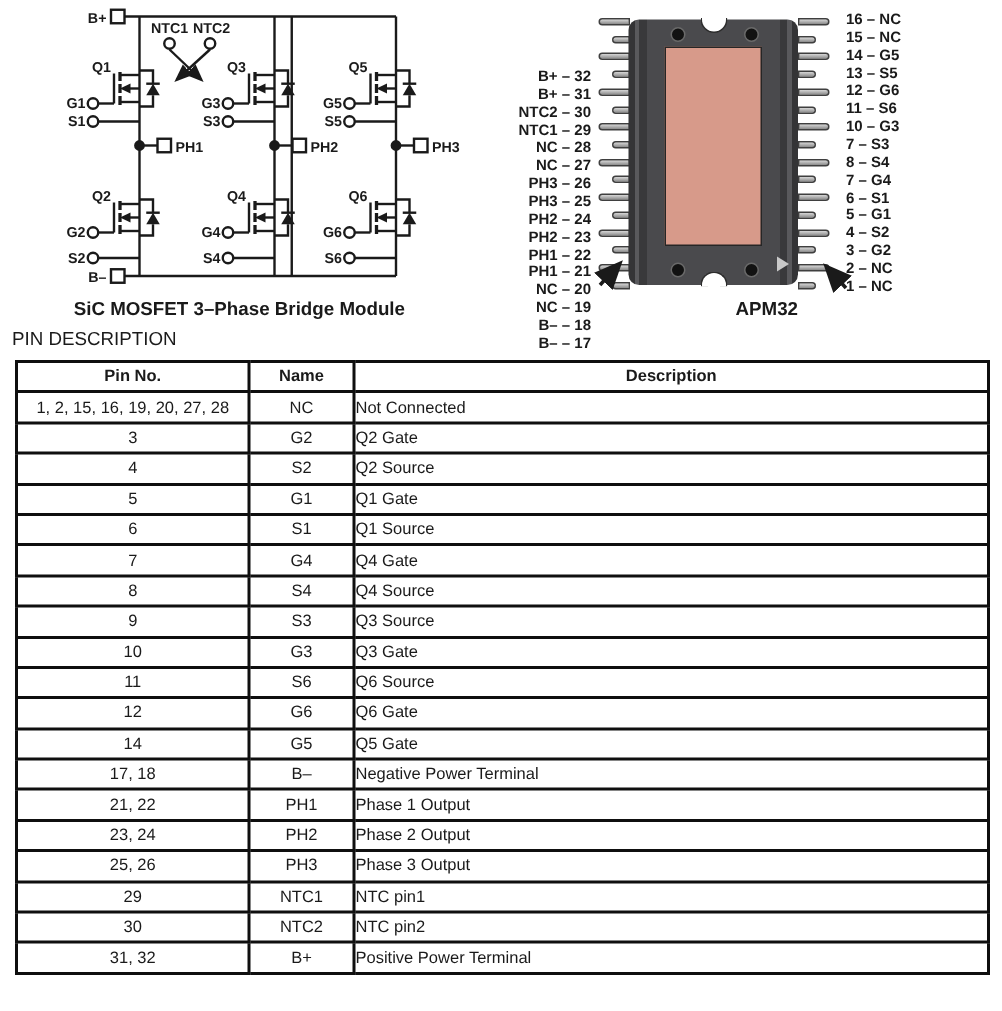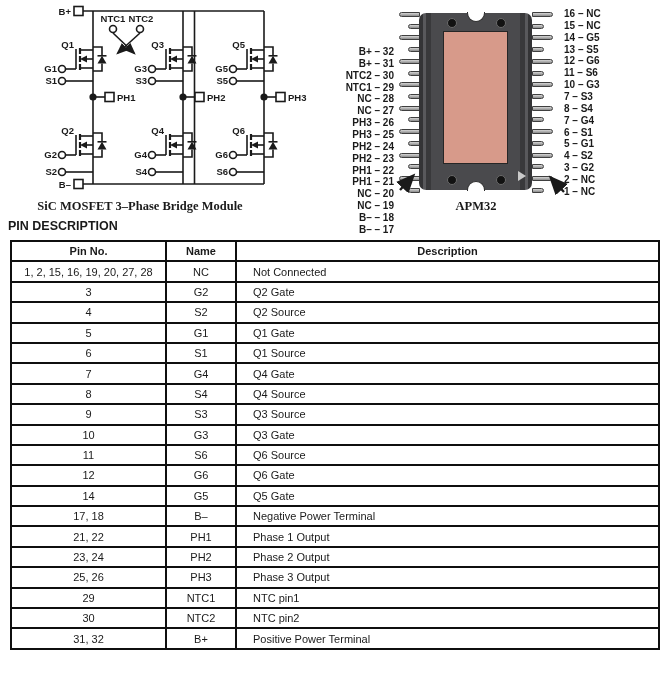--- a/index.html
+++ b/index.html
@@ -2,24 +2,24 @@
 <html><head>
 <meta charset="utf-8">
 <style>
   html,body{margin:0;padding:0;background:#ffffff;}
   body{width:668px;height:674px;position:relative;overflow:hidden;
        font-family:"Liberation Sans",sans-serif;color:#1a1a1a;}
   .abs{position:absolute;}
 
   
   #schematic-svg{left:0;top:0;}
-  .cap{font-weight:bold;font-size:12.5px;text-align:center;font-family:Liberation Serif, serif;}
+  .cap{font-weight:bold;font-size:12.5px;text-align:right;}
   #sch-caption{left:10px;top:199px;width:260px;}
   #pkg-caption{left:420px;top:199px;width:112px;}
-  #pin-desc-heading{left:8px;top:219px;font-weight:bold;font-size:12.5px;}
+  #pin-desc-heading{left:8px;top:219px;font-weight:normal;font-size:12.5px;}
 
   
   .pin-labels{display:flex;flex-direction:column;justify-content:space-between;
               font-size:10px;font-weight:bold;line-height:10px;}
   #left-labels{left:332px;top:9px;width:62px;height:188px;text-align:right;margin-top:38px;}
   #right-labels{left:564px;top:9px;width:80px;height:188px;text-align:left;}
   .pins{display:flex;flex-direction:column;justify-content:space-between;
         height:181px;width:23px;}
   #left-pins{left:397px;top:12px;align-items:flex-end;}
   #right-pins{left:532px;top:12px;align-items:flex-start;}
@@ -46,21 +46,21 @@
 
   
   #pin-table{left:10px;top:240px;width:648px;border-collapse:collapse;
              table-layout:fixed;font-size:11px;}
   #pin-table col:nth-child(1){width:155px;}
   #pin-table col:nth-child(2){width:70px;}
   #pin-table col:nth-child(3){width:423px;}
   #pin-table th,#pin-table td{border:2px solid #0f0f0f;height:18.4px;padding:0;}
   #pin-table th{font-weight:bold;text-align:center;border-radius:10px;}
   #pin-table td{text-align:center;}
-  #pin-table td.desc{text-align:left;padding-left:16px;}
+  #pin-table td.desc{text-align:left;padding-left:0;}
   svg text{font-family:"Liberation Sans",sans-serif;}
 </style>
 </head>
 <body>
 
 <svg id="schematic-svg" class="abs" width="340" height="215" viewBox="0 0 340 215">
   <defs>
     <marker id="ah" orient="auto" markerWidth="9" markerHeight="8" refX="6" refY="3">
       <path d="M0,0 L7.5,3 L0,6 z" fill="#1a1a1a"></path>
     </marker>

